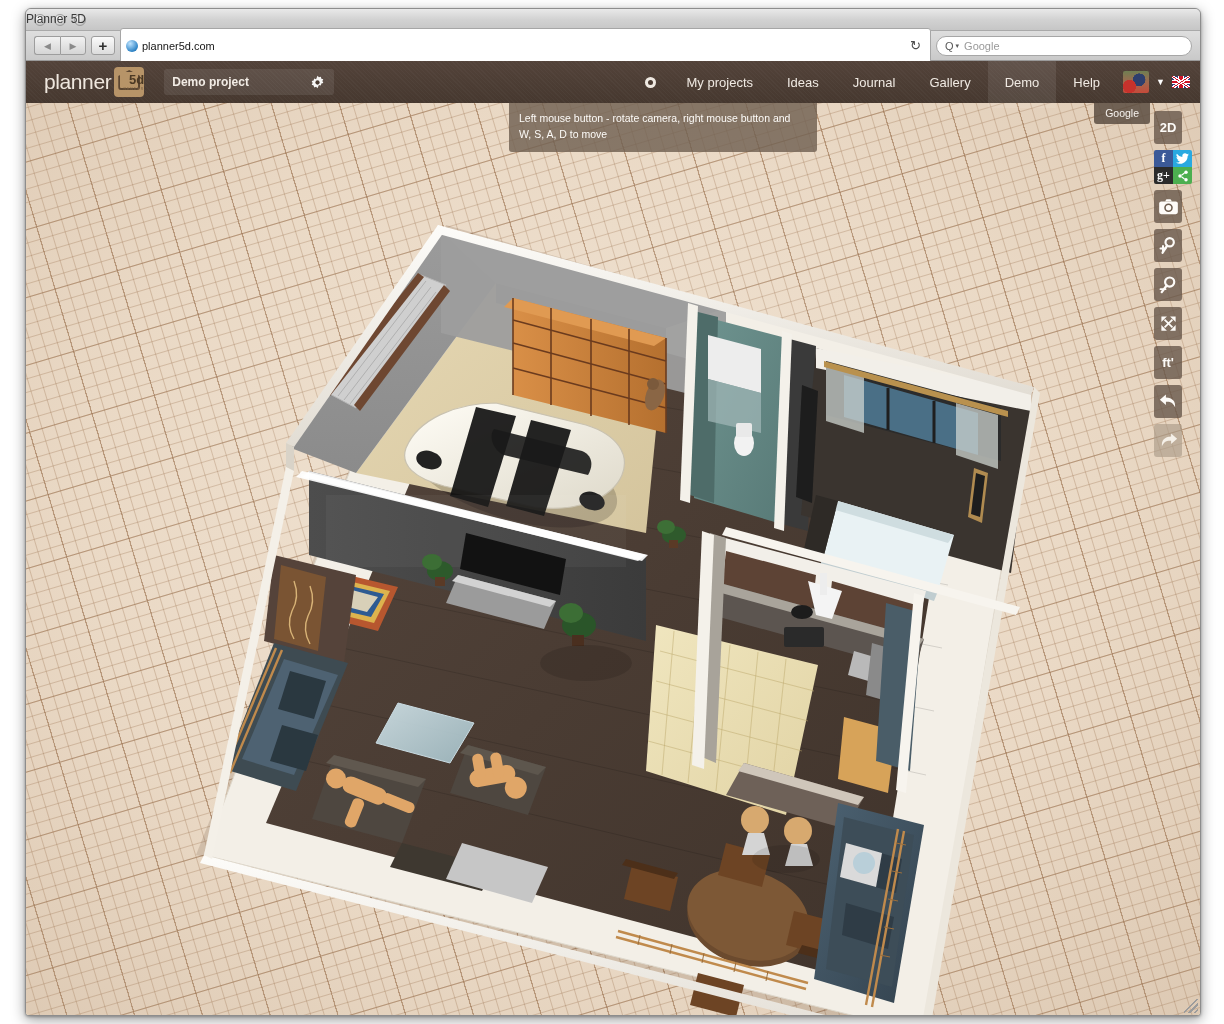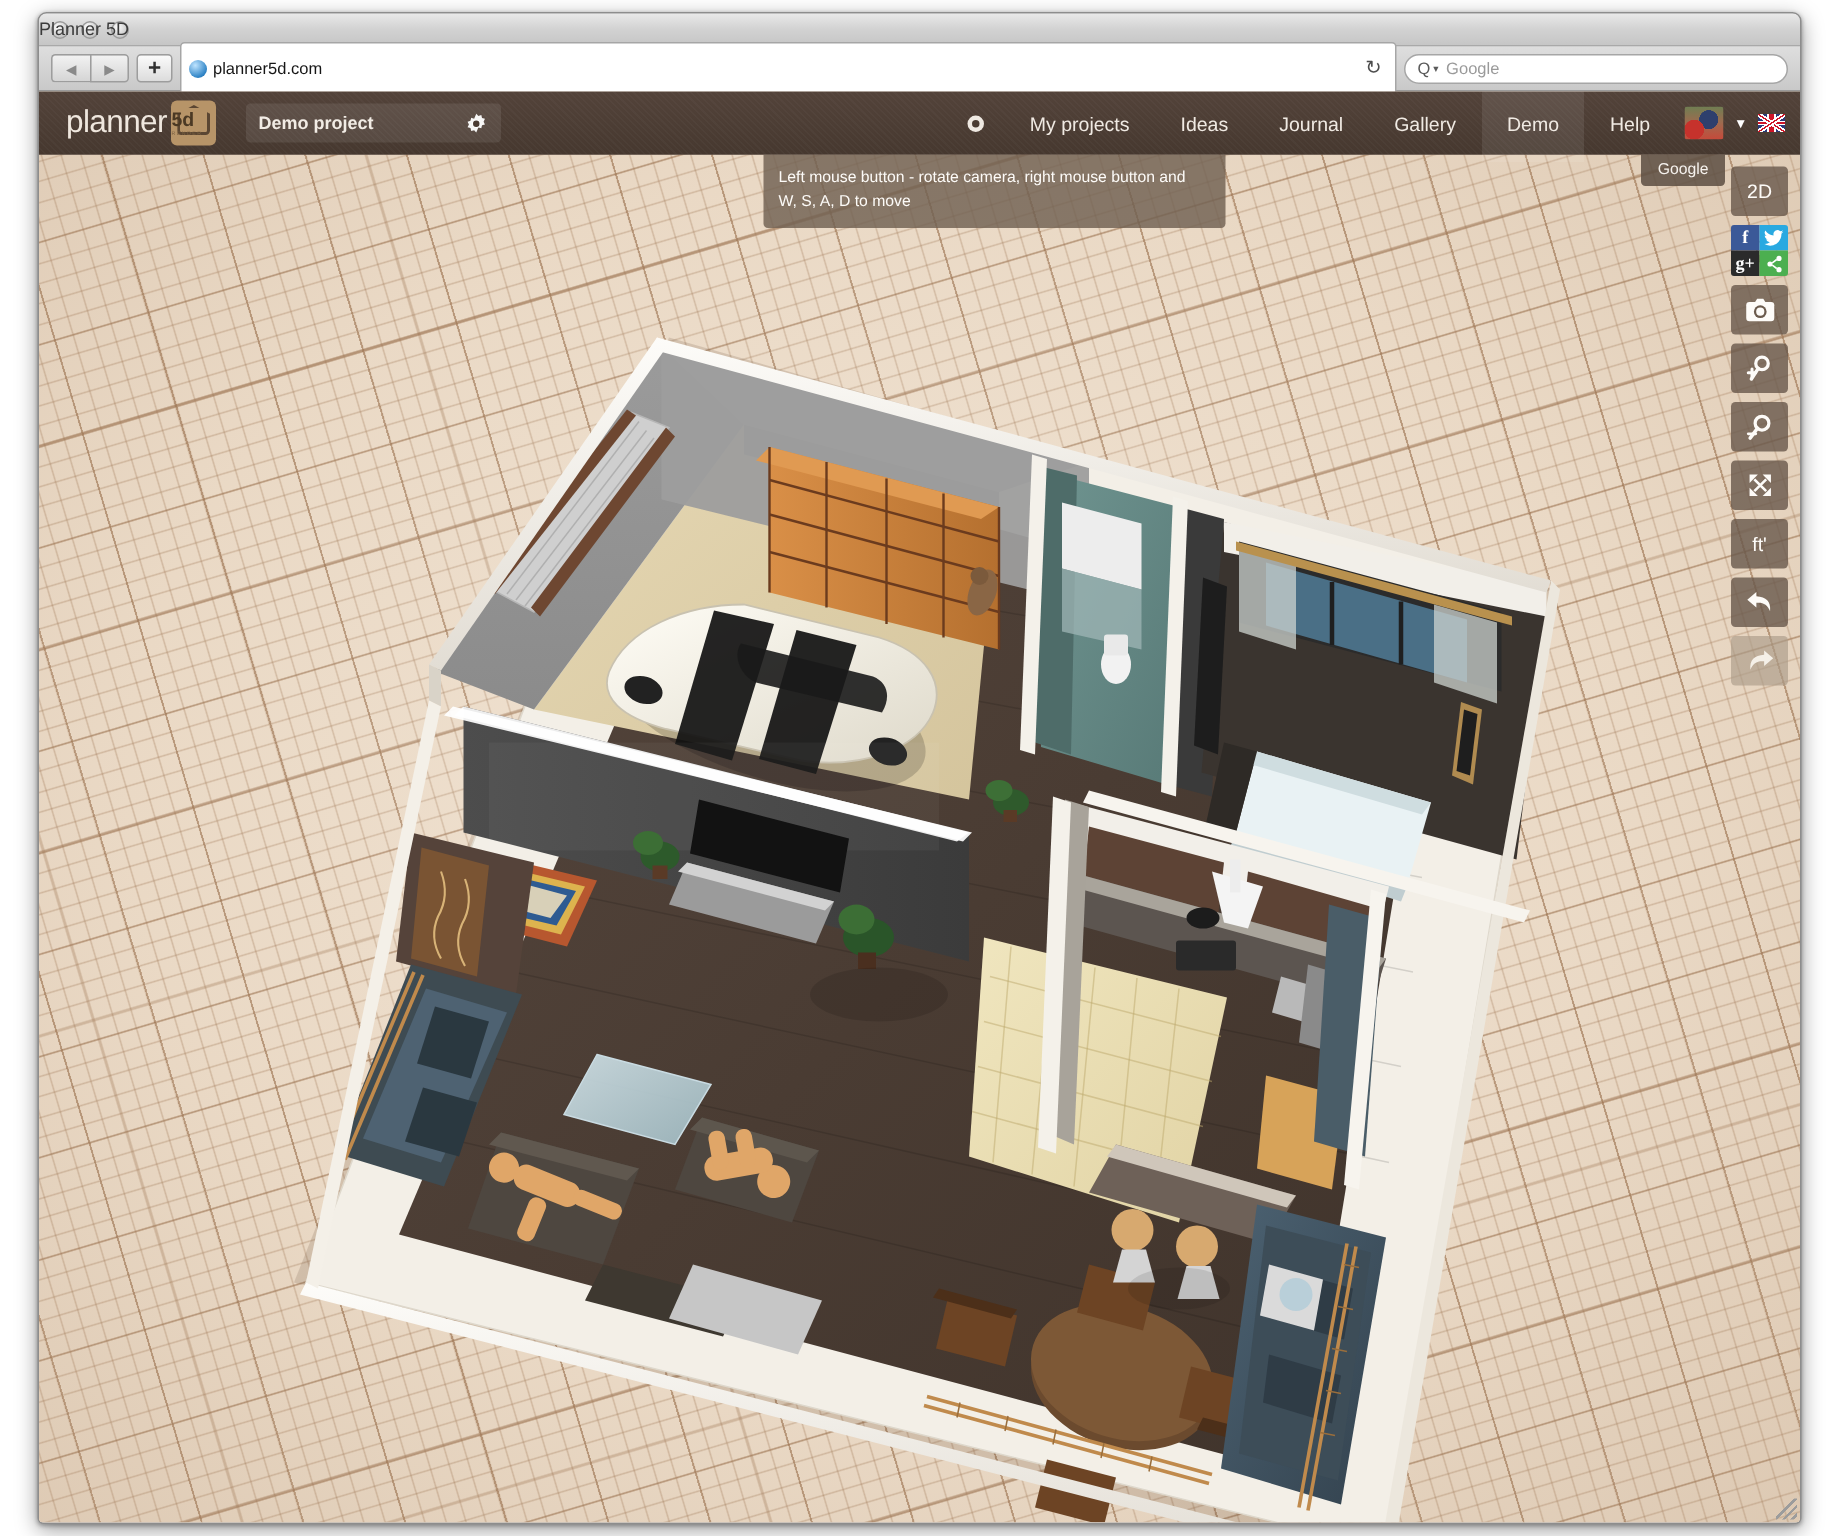--- a/index.html
+++ b/index.html
@@ -131,21 +131,21 @@
   }
   #logo-text {
     font-size: 21px; color: #efe7de; letter-spacing: -0.4px;
     font-family: "Liberation Sans", sans-serif;
   }
   #logo-badge {
     width: 30px; height: 30px;
     background: #b79468;
     border-radius: 4px;
     position: relative;
-    display: flex; align-items: flex-start; justify-content: center;
+    display: flex; align-items: flex-end; justify-content: center;
     flex-direction: column;
   }
   #logo-badge .house {
     position: absolute; top: 3px; left: 4px;
     width: 22px; height: 20px;
     border: 2px solid #5b4632;
     border-radius: 3px;
     clip-path: polygon(0 30%, 50% 0, 100% 30%, 100% 100%, 0 100%);
     background: transparent;
   }
@@ -278,26 +278,26 @@
 
   
   #right-toolbar {
     position: absolute;
     right: 8px; top: 8px;
     width: 38px;
     display: flex; flex-direction: column; gap: 6px;
     z-index: 35;
   }
   .tool-btn {
-    width: 38px; height: 33px;
+    width: 28px; height: 33px;
     background: rgba(104,88,75,0.80);
     border-radius: 3px;
     display: flex; align-items: center; justify-content: center;
     color: #fdfbf8;
-    font-size: 13px; font-weight: normal;
+    font-size: 13px; font-weight: bold;
     position: relative;
   }
   .tool-btn.faded { background: rgba(171,155,137,0.65); }
   .tool-btn svg { display: block; }
 
   
   #social-block {
     width: 38px; height: 34px;
     display: grid;
     grid-template-columns: 1fr 1fr;

